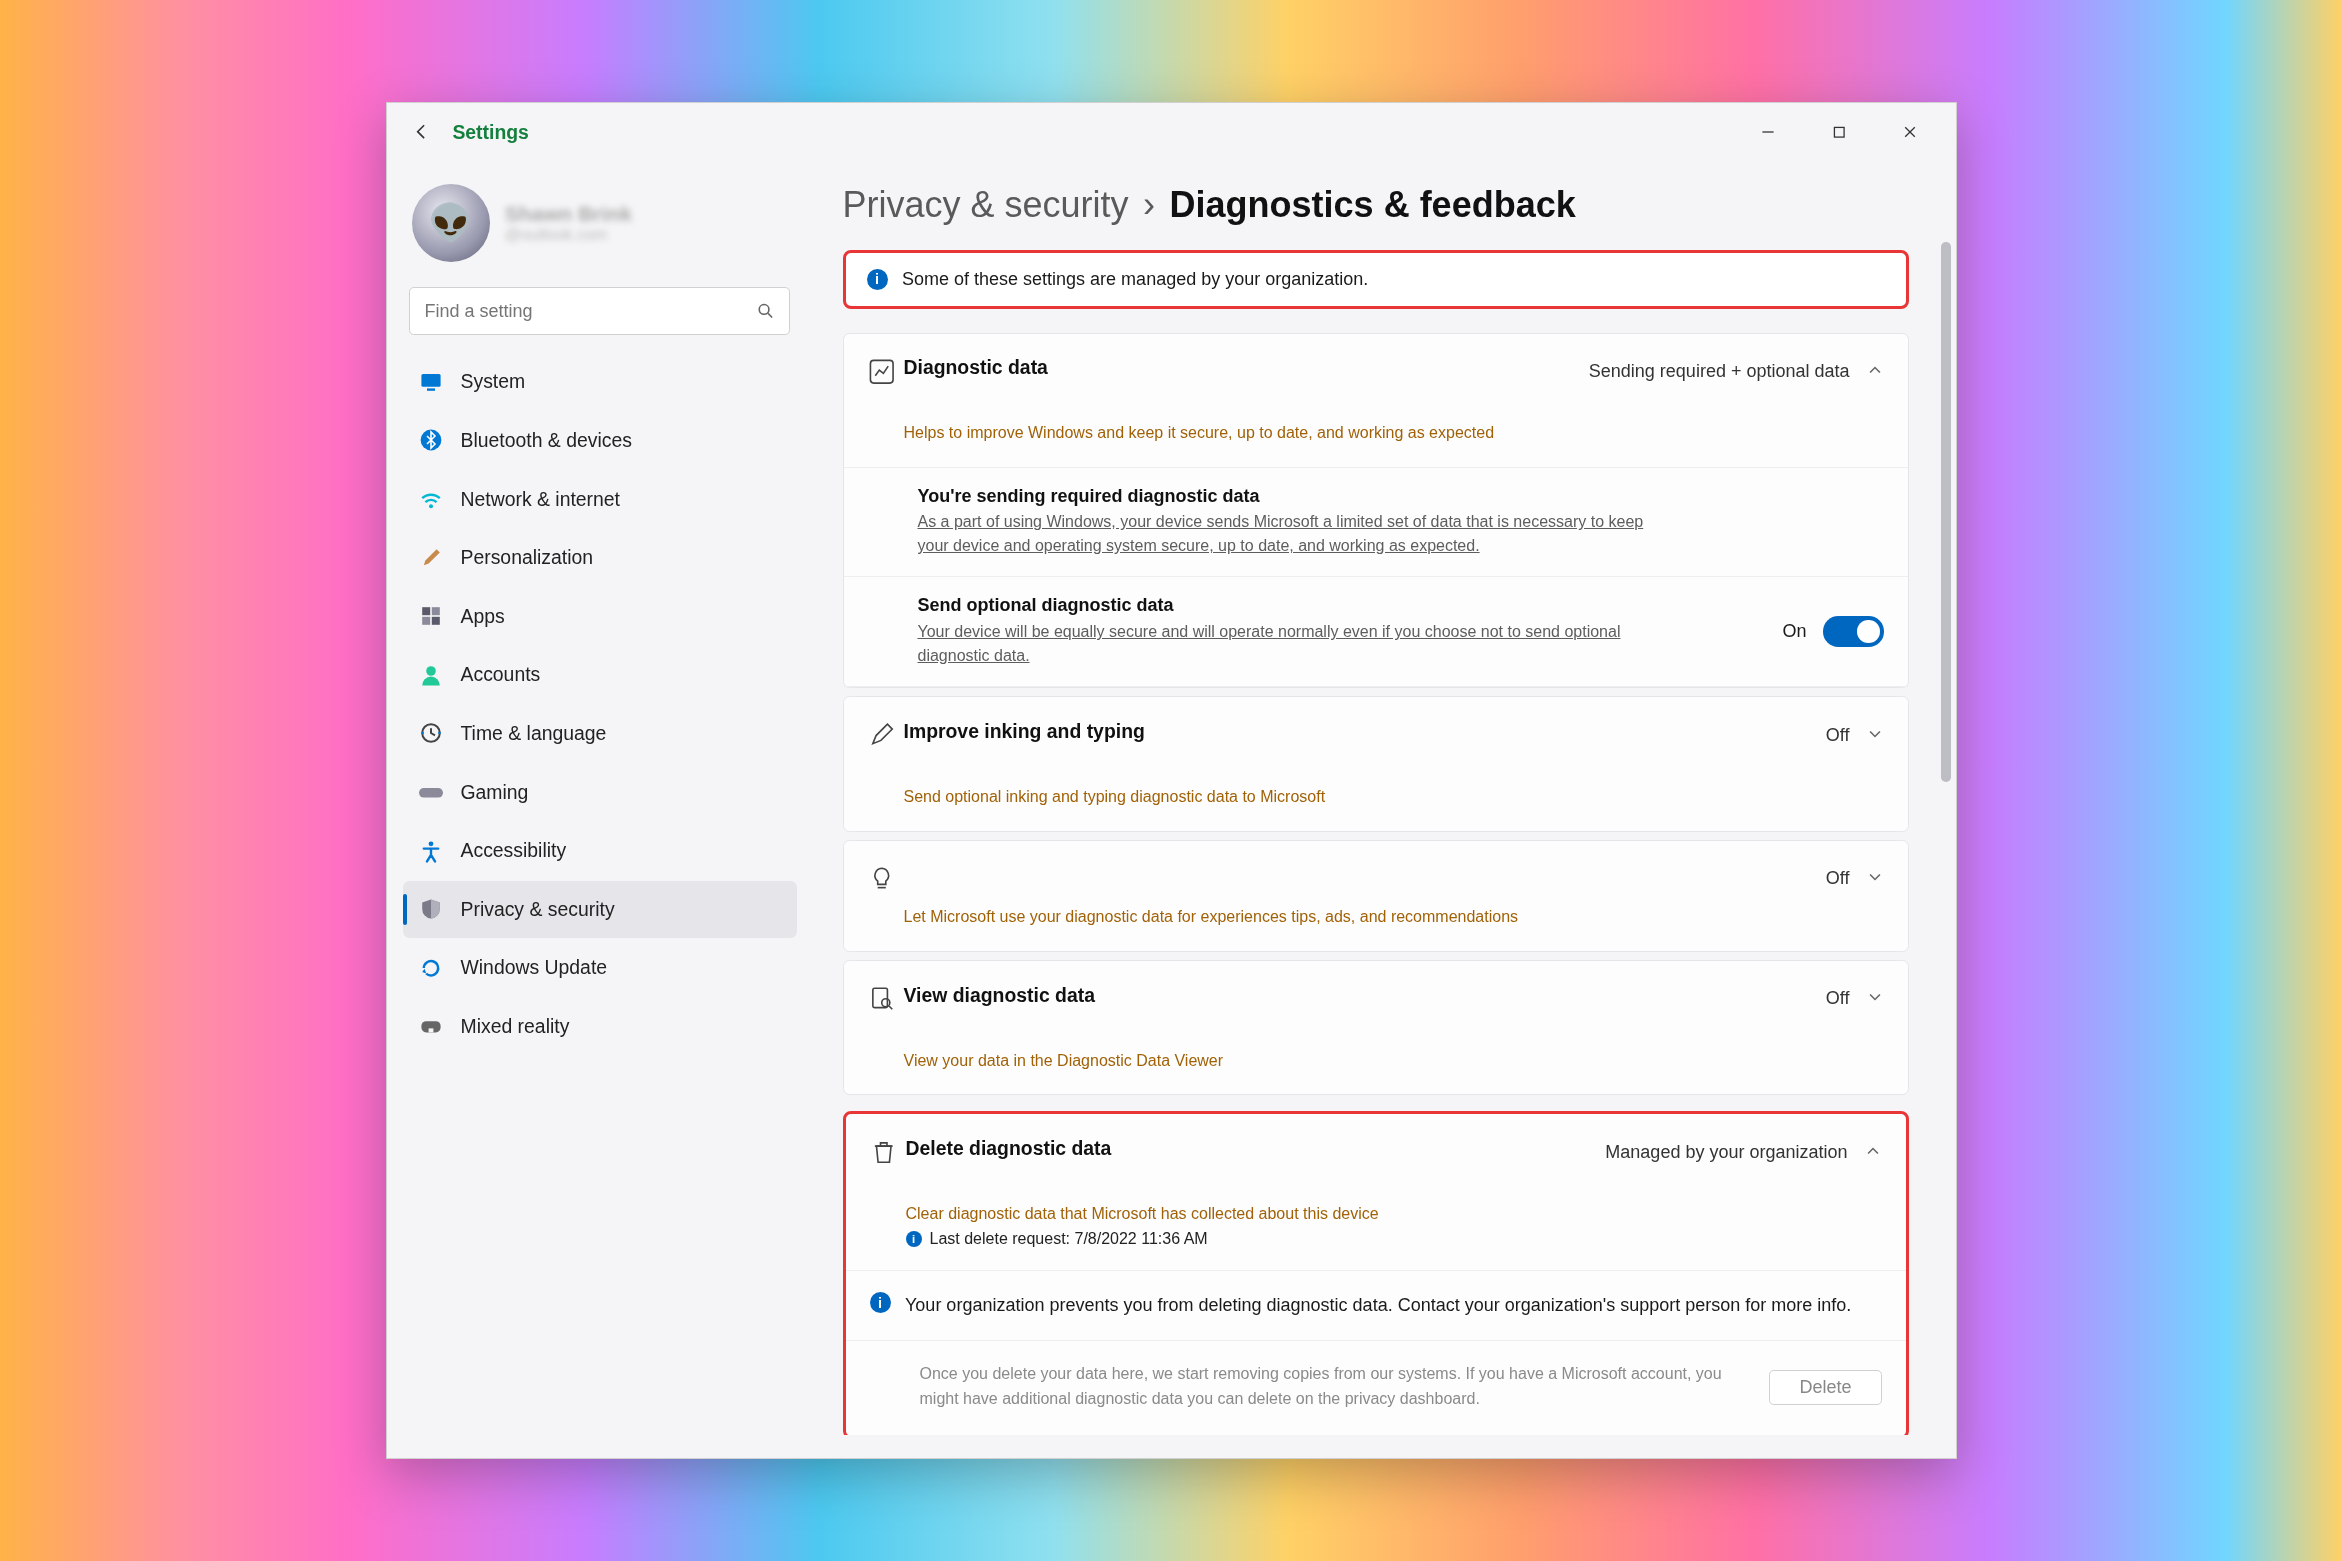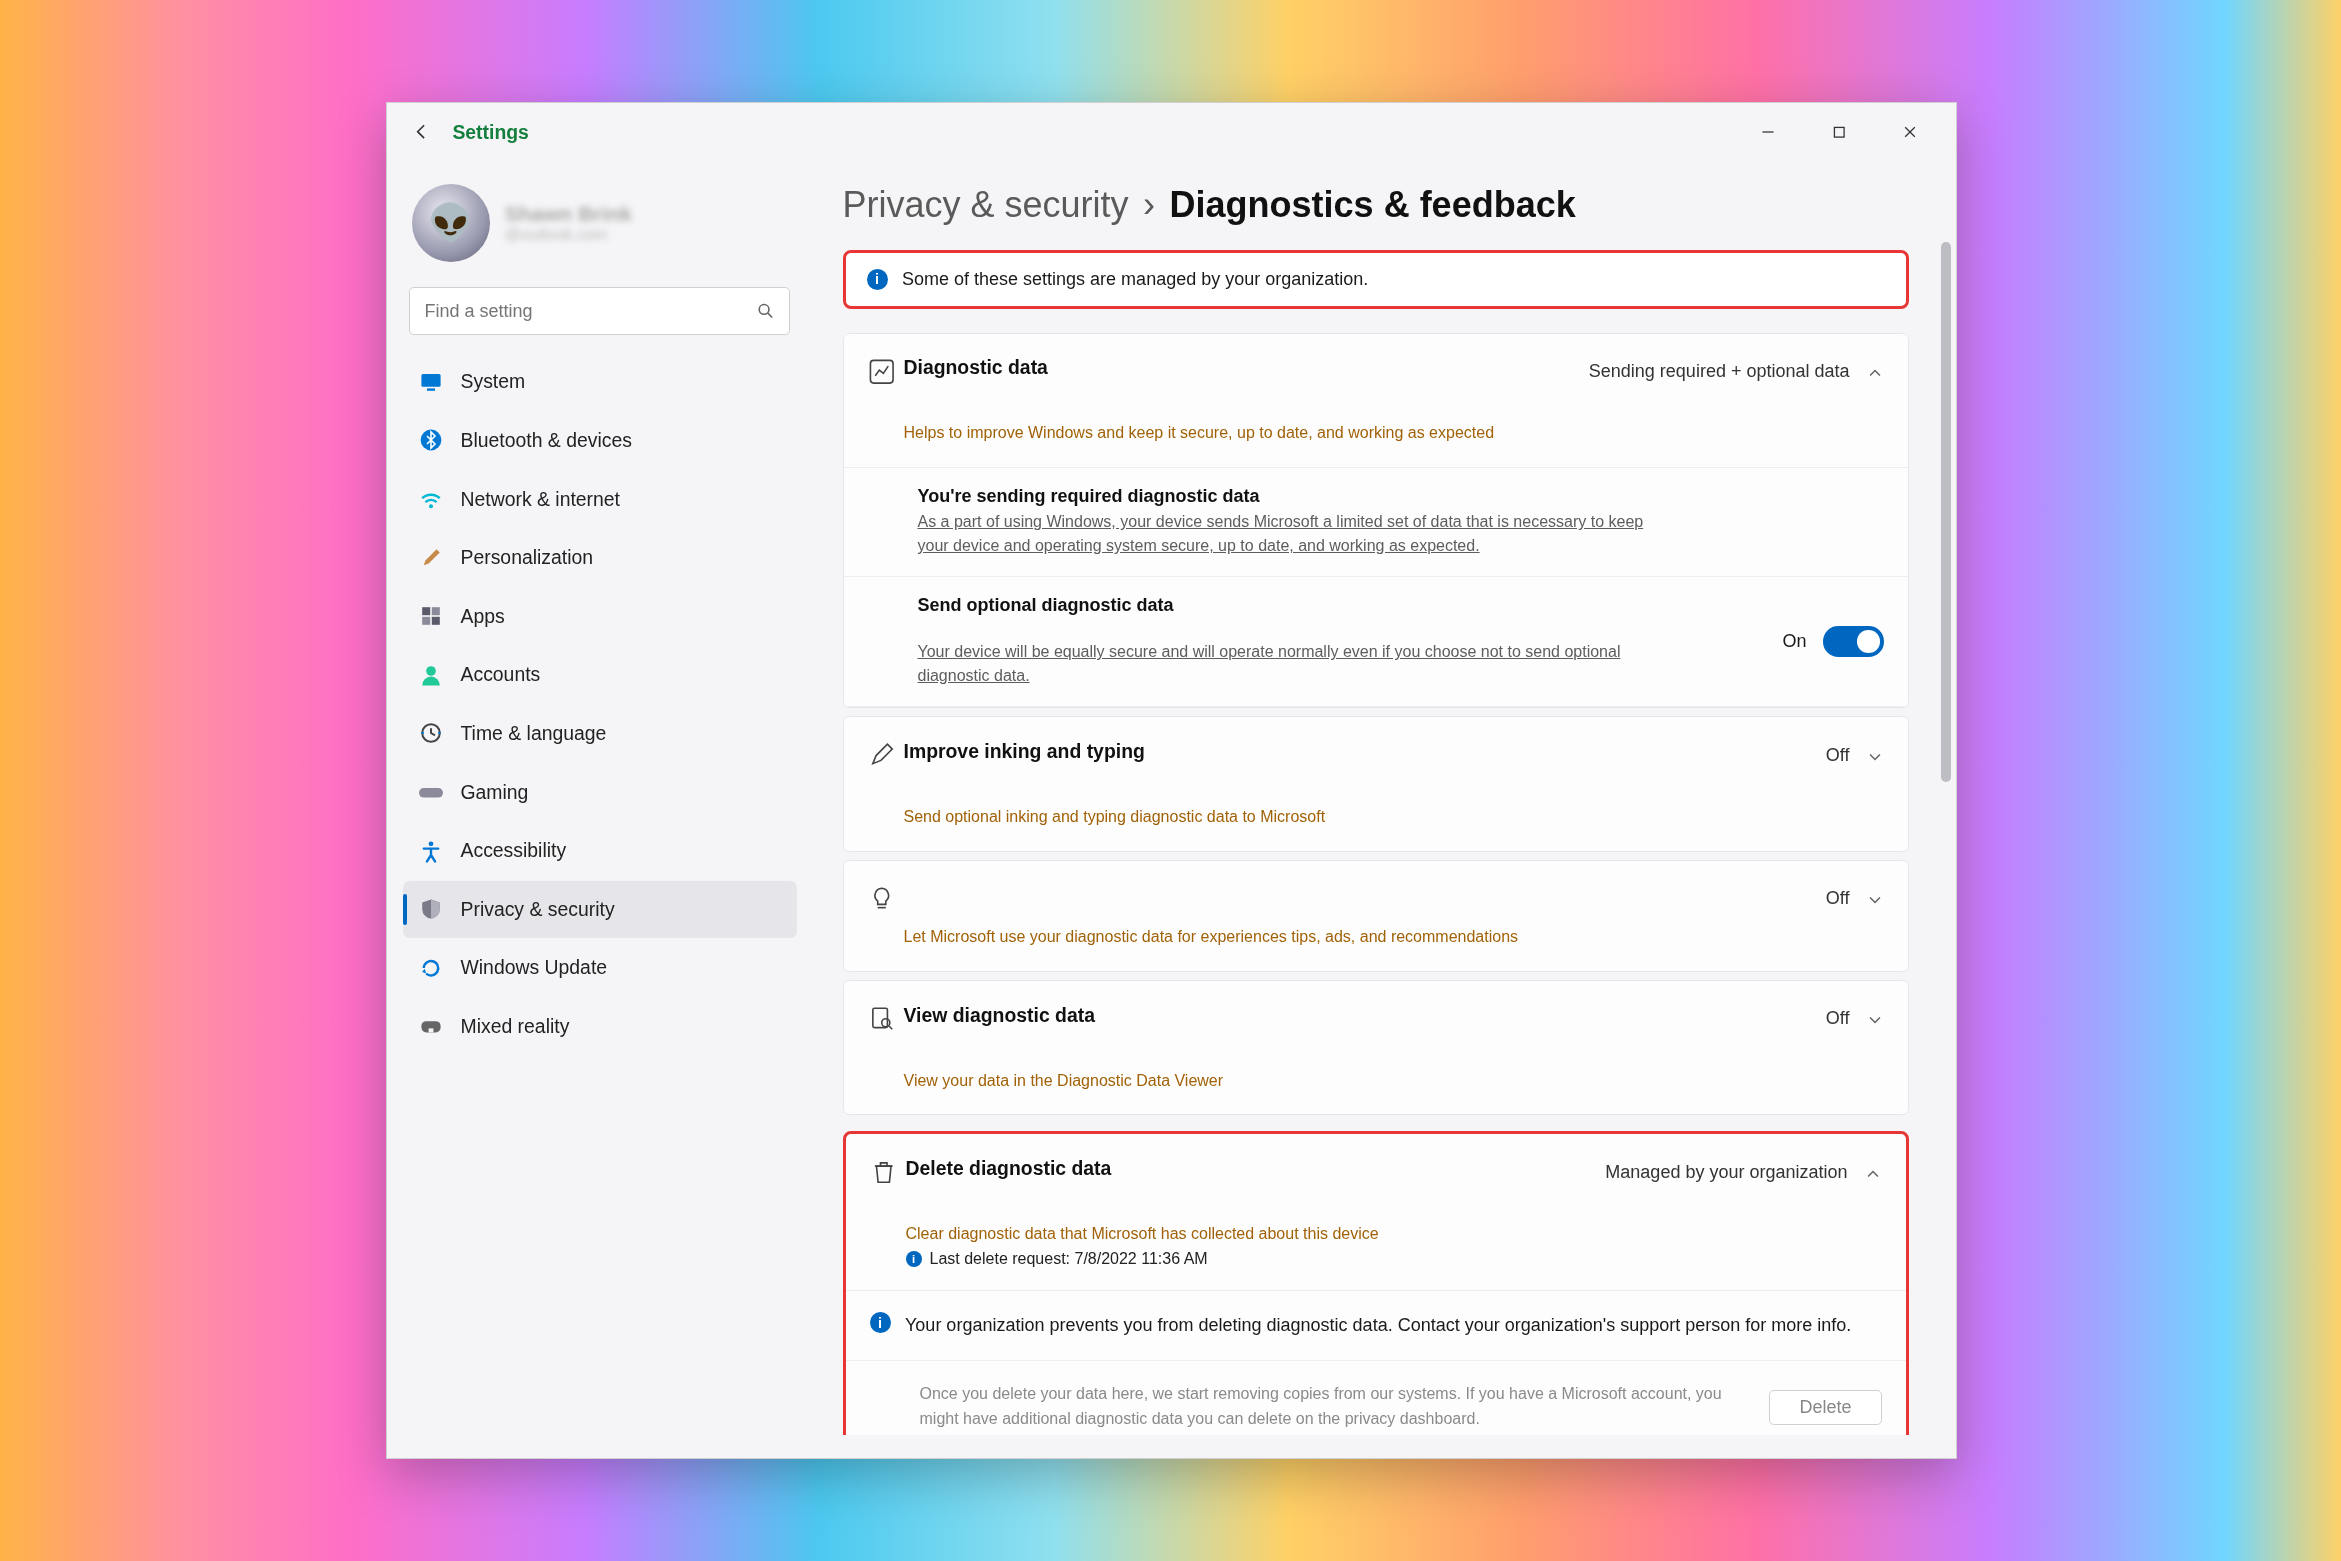--- a/index.html
+++ b/index.html
@@ -66,21 +66,21 @@
   .banner { display:flex; align-items:center; gap:14.5px; border:3.2px solid #e83535; border-radius:8px; padding: 16px 21px; margin-bottom: 24px; background:#fff; }
   .info-dot { width:21px; height:21px; border-radius:50%; background:#0067c0; color:#fff; display:flex;align-items:center;justify-content:center; font-weight:700; flex:none; font-size:14.5px; }
   .banner-text { font-size:18px; }
   .card { background:#fdfdfe; border:0.8px solid #e5e5ea; border-radius:6.5px; margin-bottom: 8px; }
   .row { display:flex; align-items:flex-start; padding: 22.6px 24px; gap:5px; border-bottom:0.8px solid #eee; }
   .row:last-child { border-bottom:none; }
   .row .ricon { width:31px; flex:none; color:#444; padding-top:1.6px; }
   .row .body { flex:1; min-width:0; }
   .row .title { font-size:19.4px; font-weight:600; color:#111; margin-bottom:3.2px; }
   .row .desc { font-size:16px; color:#a16207; line-height:1.45;margin-top:42px; }
-  .row .trail { display:flex; align-items:flex-end; gap:16px; flex:none; font-size:18px; color:#333; padding-top:4.8px; }
+  .row .trail { display:flex; align-items:flex-start; gap:16px; flex:none; font-size:18px; color:#333; padding-top:4.8px; }
   .chev { color:#666; transition:.2s; }
   .chev.up { transform: rotate(180deg); }
   .subrow { padding: 18px 24px 18px 74px; border-bottom:0.8px solid #eee; }
   .subtitle { font-size:18px; font-weight:700; color:#111; margin-bottom:3.2px; }
   .subdesc { font-size:16px; color:#5d5d5d; line-height:1.5; max-width: 727px; text-decoration: underline; }
   .toggle { width:61px; height:31px; border-radius:15.3px; background:#0067c0; position:relative; flex:none; }
   .toggle::after { content:""; position:absolute; right:4px; top:4px; width:22.6px; height:22.6px; border-radius:50%; background:#fff; }
   .subrow.flex { display:flex; }
   .subrow.flex .body { flex:1; }
   .subrow.flex .trail { display:flex; align-items:center; gap:16px; padding-left:24px; }
@@ -296,21 +296,21 @@
                   </span>
               </div>
             </div>
             <div class="subrow">
               <div class="subtitle">You're sending required diagnostic data</div>
               <div class="subdesc">As a part of using Windows, your device sends Microsoft a limited set of data that is necessary to keep your device and operating system secure, up to date, and working as expected.</div>
             </div>
             <div class="subrow flex">
               <div class="body">
                 <div class="subtitle">Send optional diagnostic data</div>
-                <div class="subdesc" style="margin-top:24px">Your device will be equally secure and will operate normally even if you choose not to send optional diagnostic data.</div>
+                <div class="subdesc" style="margin-top:4px">Your device will be equally secure and will operate normally even if you choose not to send optional diagnostic data.</div>
               </div>
               <div class="trail">
                 <span style="font-size:18px">On</span>
                 <div class="toggle"></div>
               </div>
             </div>
           </div>
 
           <div class="card">
             <div class="row">

